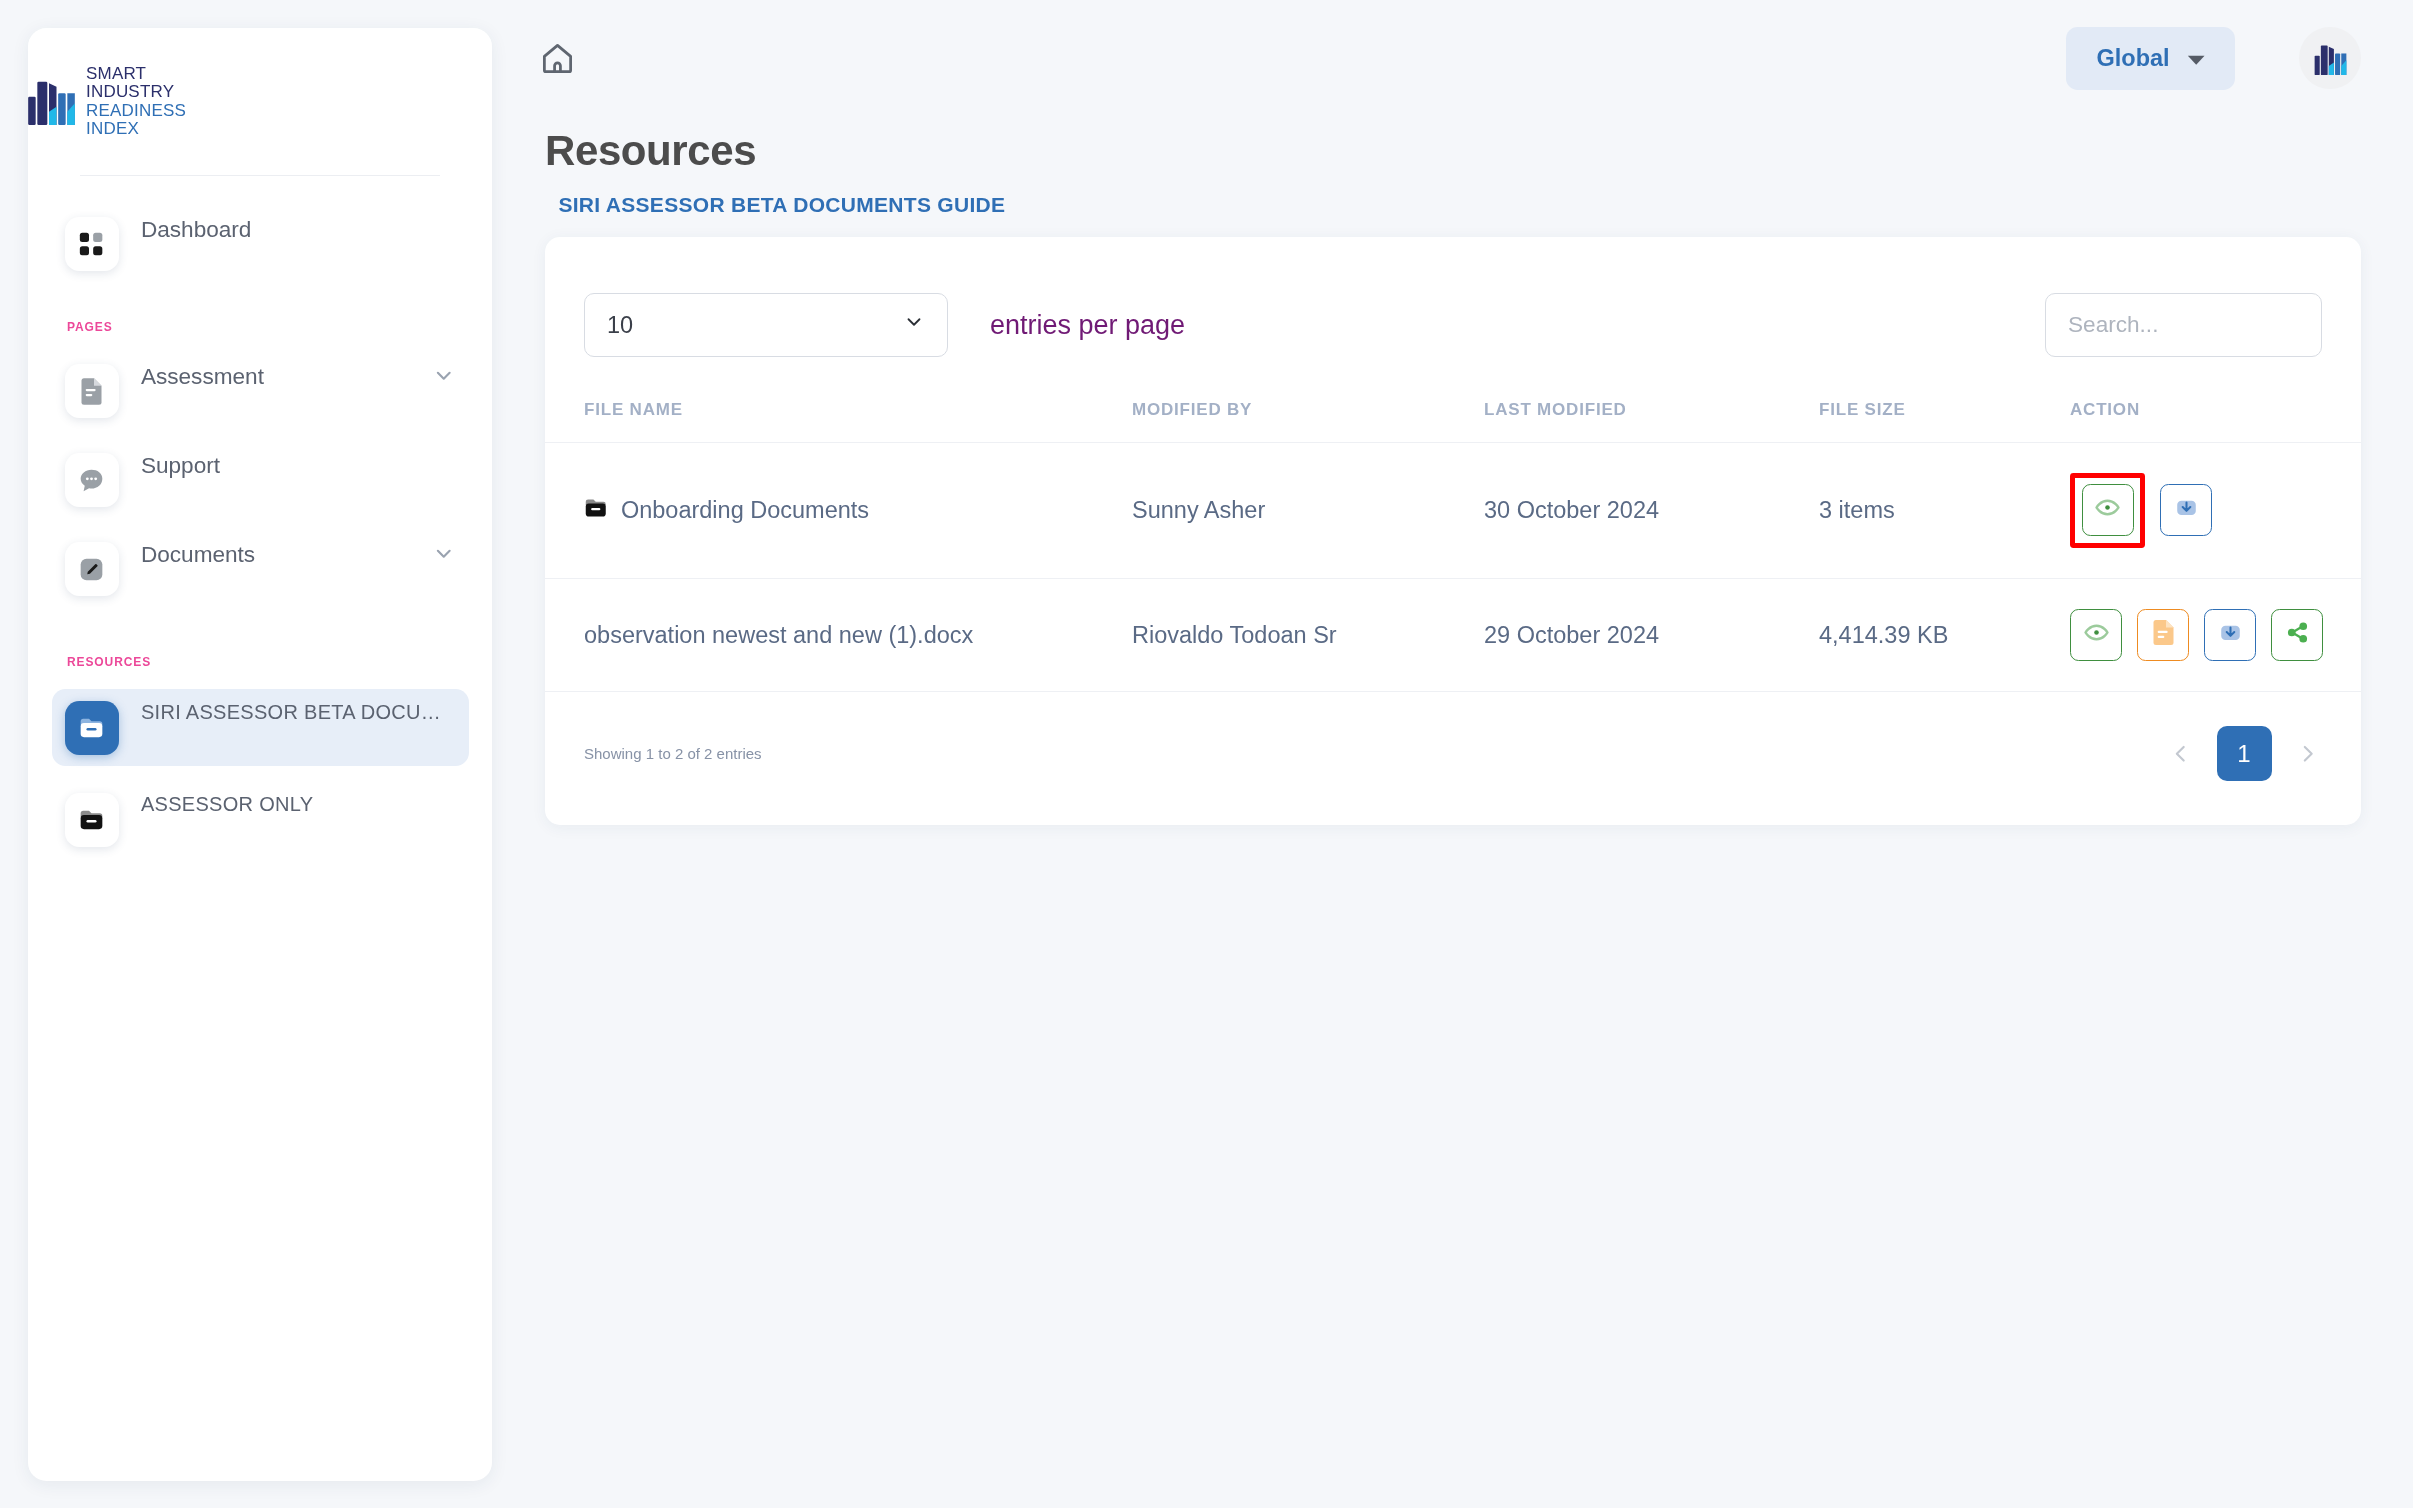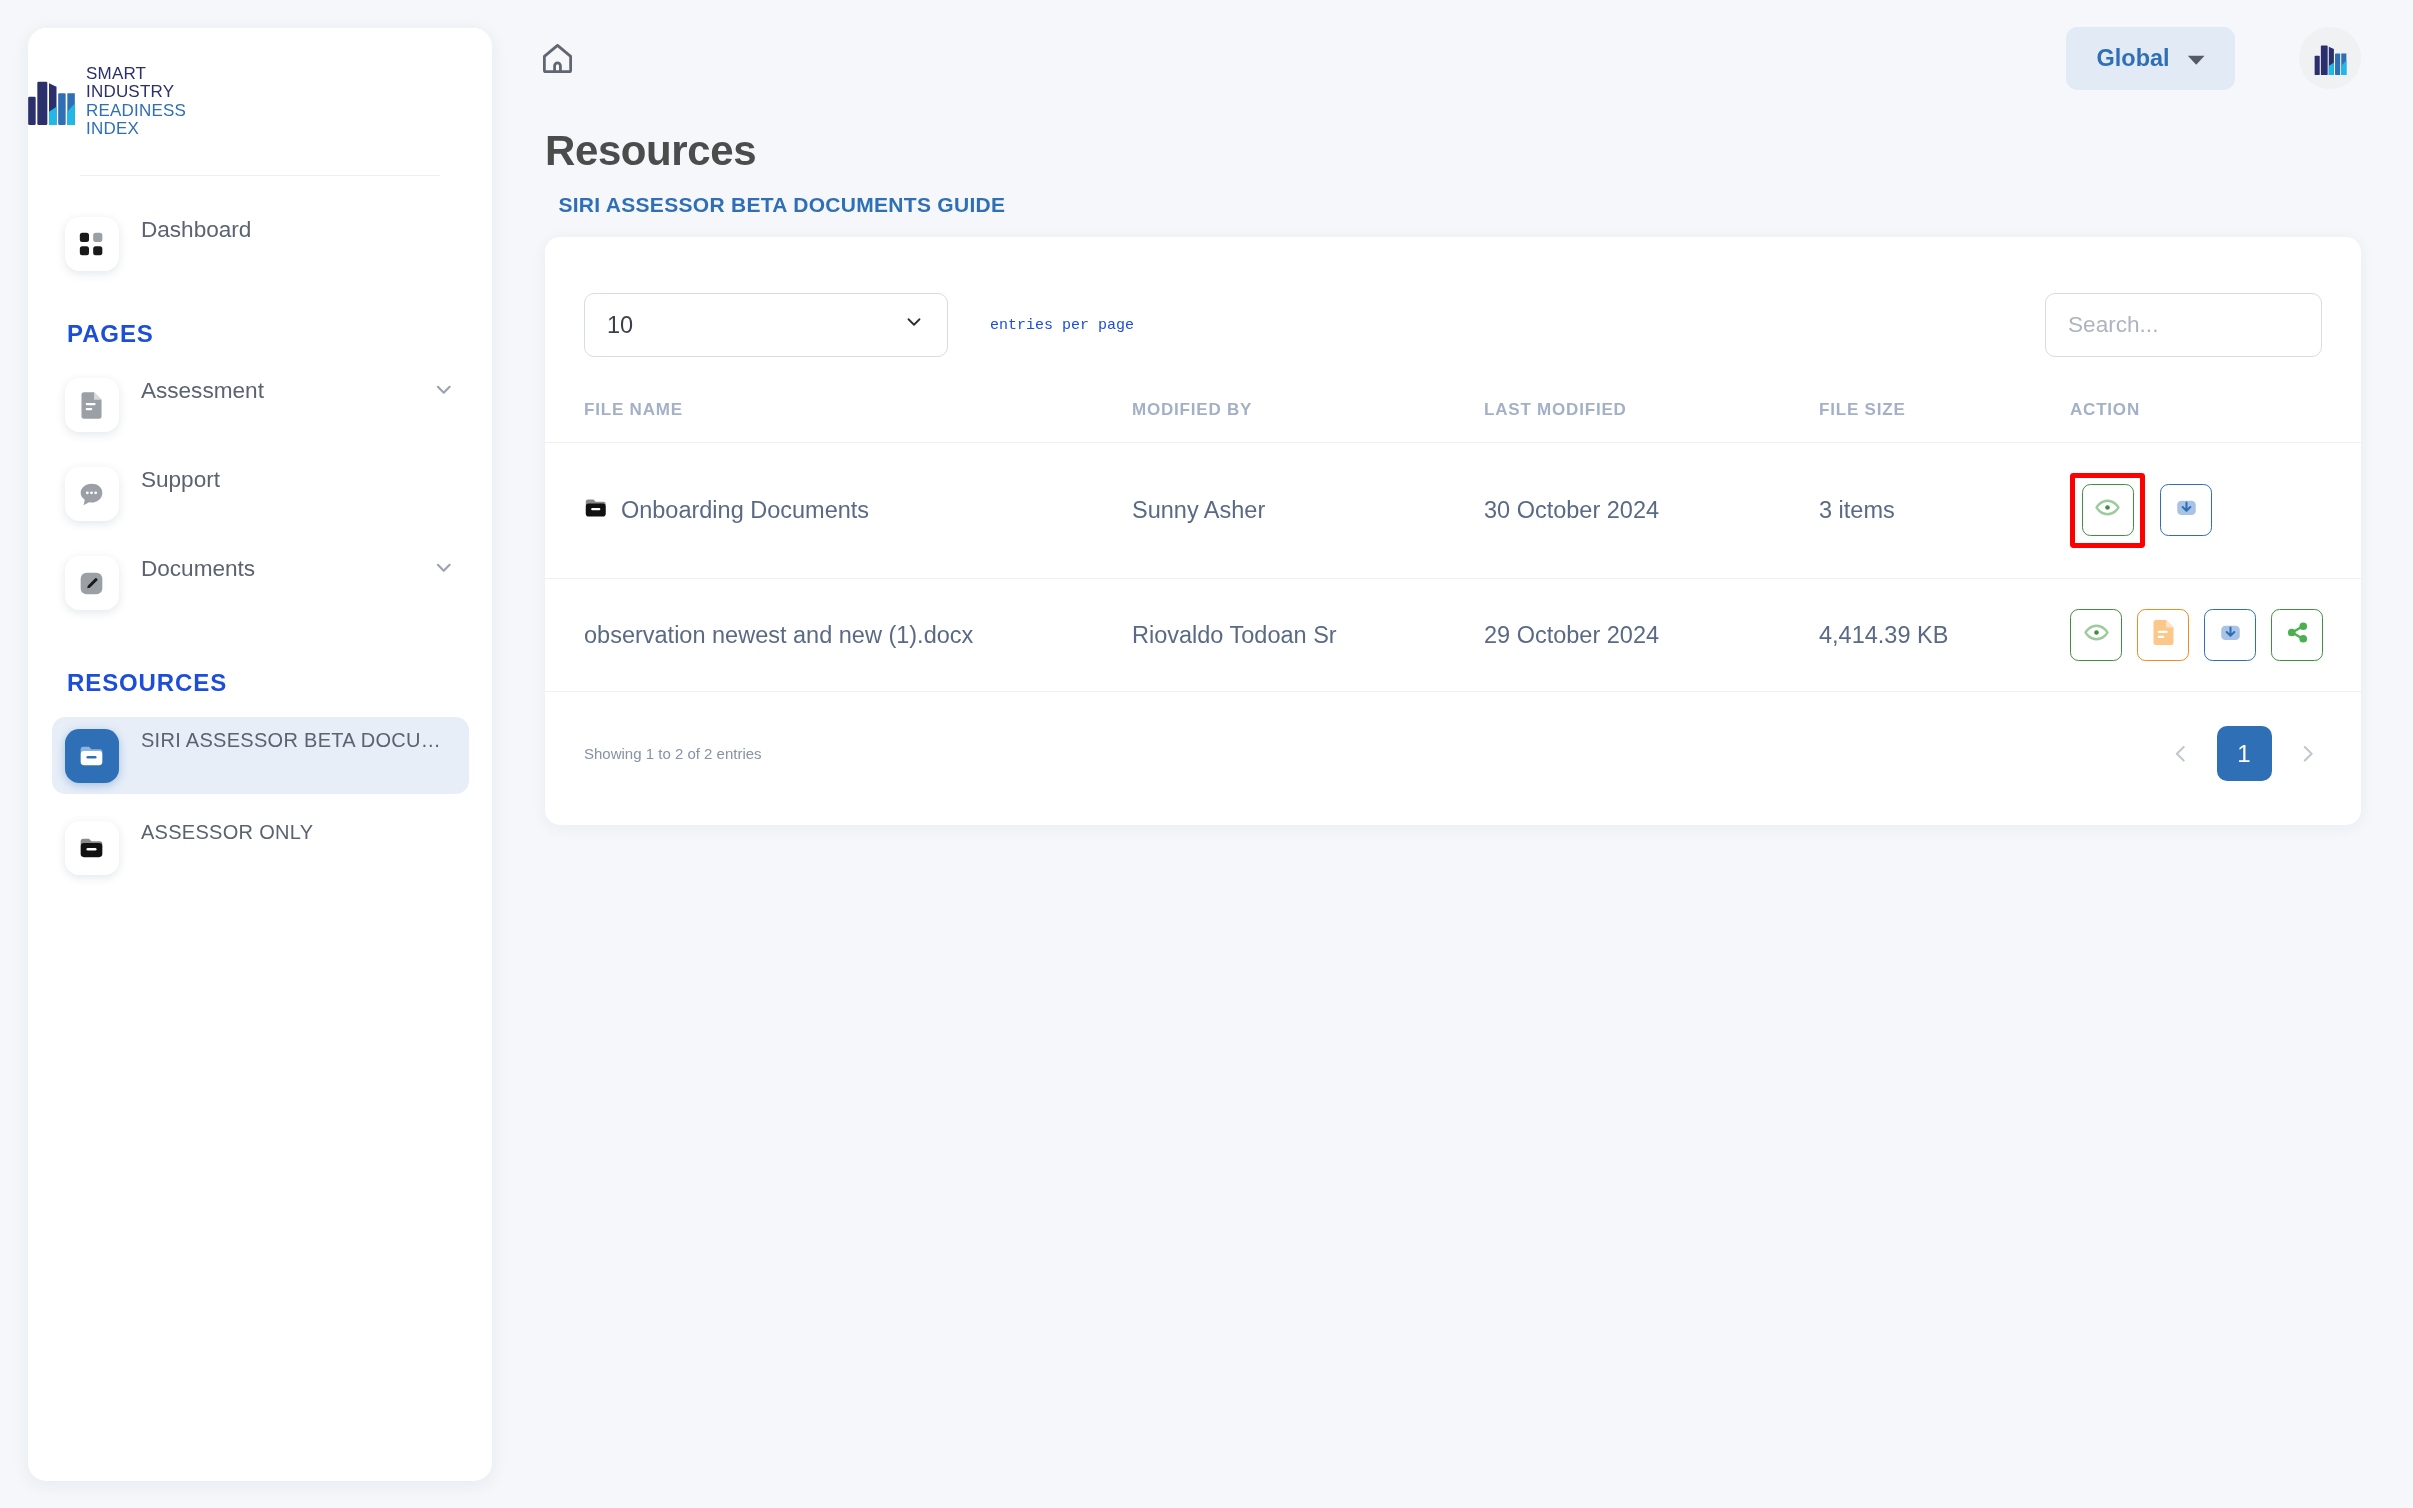--- a/index.html
+++ b/index.html
@@ -64,23 +64,23 @@
     color: #5b6270;
     white-space: nowrap;
     overflow: hidden;
     text-overflow: ellipsis;
     flex: 1;
   }
   .nav-label.caps { font-size: 20px; letter-spacing: 0.3px; }
   .chev-down { flex: 0 0 auto; margin-left: auto; }
 
   .section-title {
-    font-size: 24px;
+    font-size: 12px;
     font-weight: bold;
-    color: #1d4ed8;
+    color: #ec4899;
     letter-spacing: 0.9px;
     margin: 0 0 0 39px;
   }
 
   
   .main {
     position: absolute;
     left: 491px; top: 0;
     right: 0; bottom: 0;
     padding: 0;
@@ -137,21 +137,21 @@
     width: 364px; height: 64px;
     border: 1.3px solid #d8dce3;
     border-radius: 10px;
     display: flex; align-items: center;
     padding: 0 22px;
     font-size: 23.5px; color: #3a3f49;
     cursor: pointer;
     background: #fff;
   }
   .select-box .chev { margin-left: auto; }
-  .entries-label { margin-left: 42px; font-size: 15px; color: #1d4ed8; font-family: Liberation Mono, monospace; }
+  .entries-label { margin-left: 42px; font-size: 27px; color: #701a75; }
   .search-input {
     margin-left: auto;
     width: 277px; height: 64px;
     border: 1.3px solid #d8dce3;
     border-radius: 10px;
     padding: 0 22px;
     font-size: 22.6px;
     color: #3a3f49;
     font-family: "Liberation Sans", sans-serif;
     outline: none;

